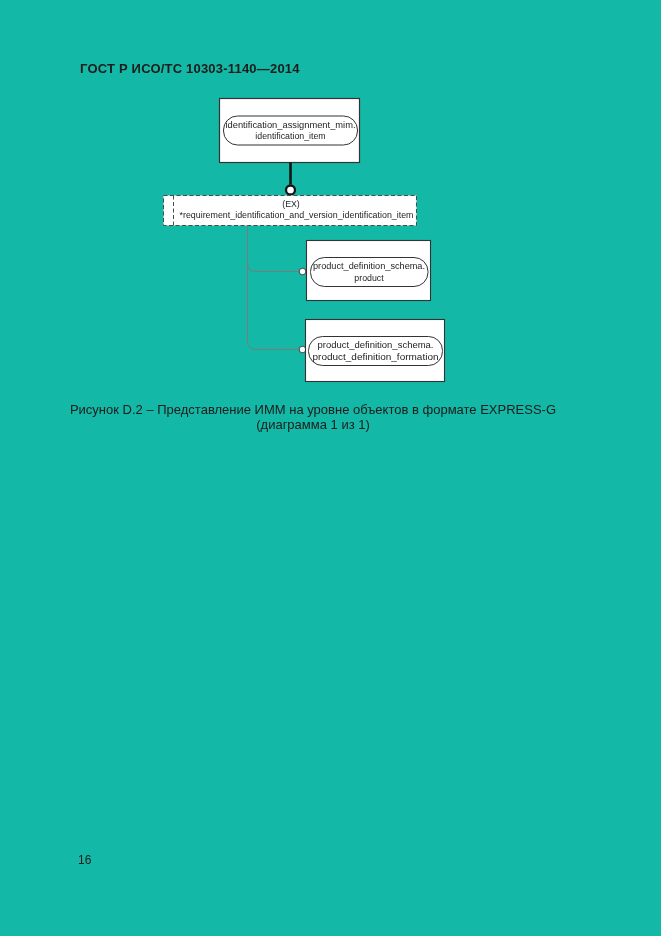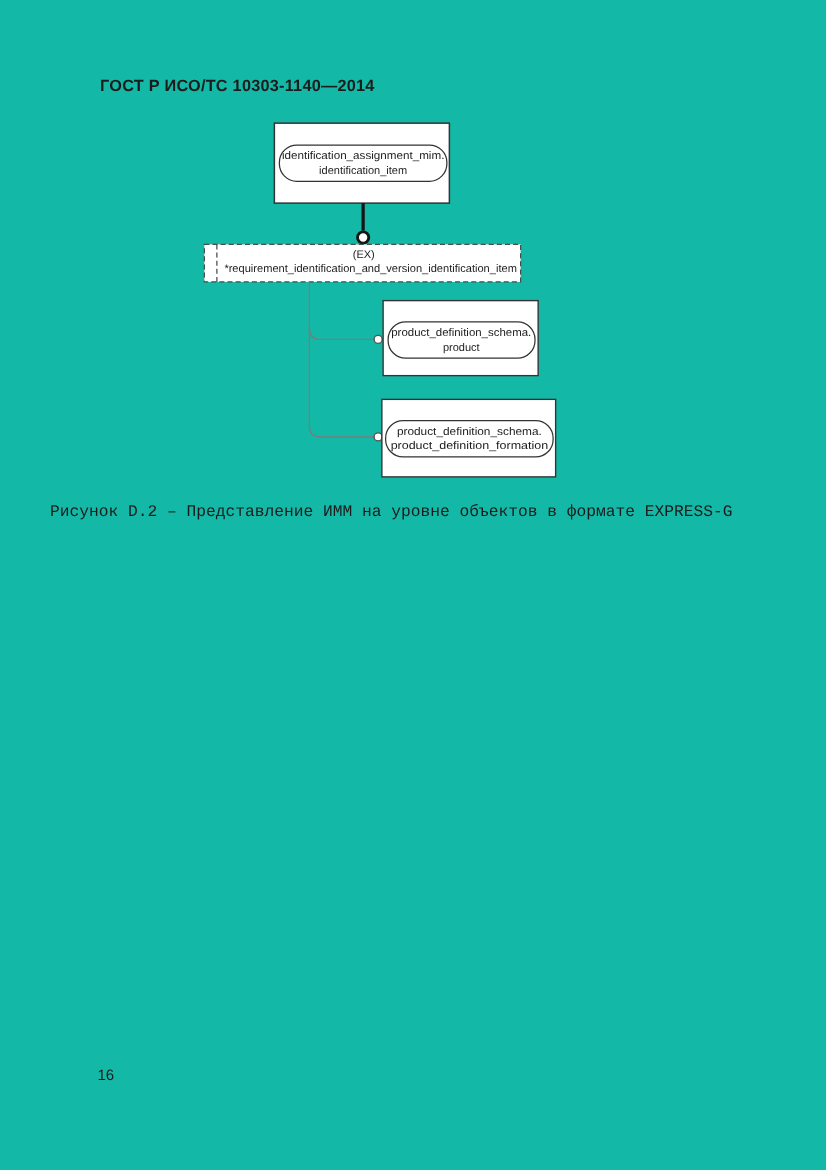--- a/index.html
+++ b/index.html
@@ -20,21 +20,20 @@
   .diagram-svg{position:absolute;left:0;top:0;}
   .ent-label{
     font-family:"Liberation Sans", sans-serif;
     font-size:8.8px;fill:#1c1c1c;
   }
   .figure-caption{
     position:absolute;left:0;top:403px;width:602px;
     box-sizing:border-box;padding-left:24px;
     text-align:center;font-size:13px;line-height:14.5px;
     white-space:nowrap;
-    font-family:Liberation Mono, monospace;
   }
   .page-number{
     position:absolute;left:78px;top:853px;
     font-size:12px;
   }
   svg rect, svg path, svg line, svg circle{shape-rendering:geometricPrecision;}
 </style>
 </head>
 <body>
 
@@ -76,17 +75,18 @@
     <g>
       <rect x="305.5" y="319.5" width="139" height="62" fill="#ffffff" stroke="#333333" stroke-width="1.1"></rect>
       <rect x="308.5" y="336.5" width="134" height="29" rx="14" ry="14" fill="#ffffff" stroke="#333333" stroke-width="1"></rect>
       <text class="ent-label" x="375.5" y="348" text-anchor="middle" textLength="116" lengthAdjust="spacingAndGlyphs">product_definition_schema.</text>
       <text class="ent-label" x="375.5" y="359.5" text-anchor="middle" textLength="126" lengthAdjust="spacingAndGlyphs">product_definition_formation</text>
     </g>
   </svg>
 
   <div class="figure-caption">
     <div>Рисунок D.2 – Представление ИММ на уровне объектов в формате EXPRESS-G</div>
+    <div>(диаграмма 1 из 1)</div>
   </div>
 
   <div class="page-number">16</div>
 
 </div>
 
 </body></html>

